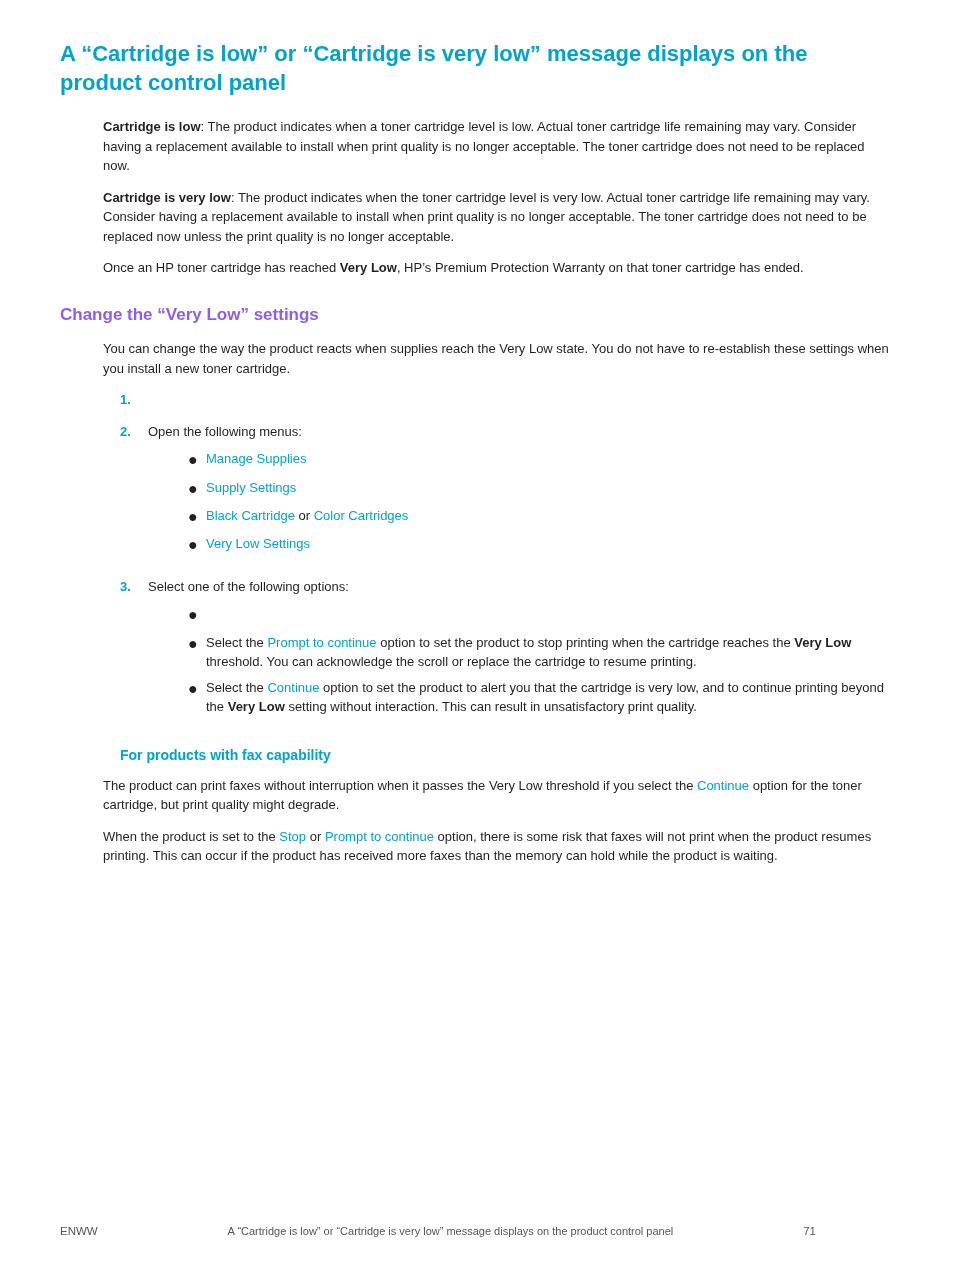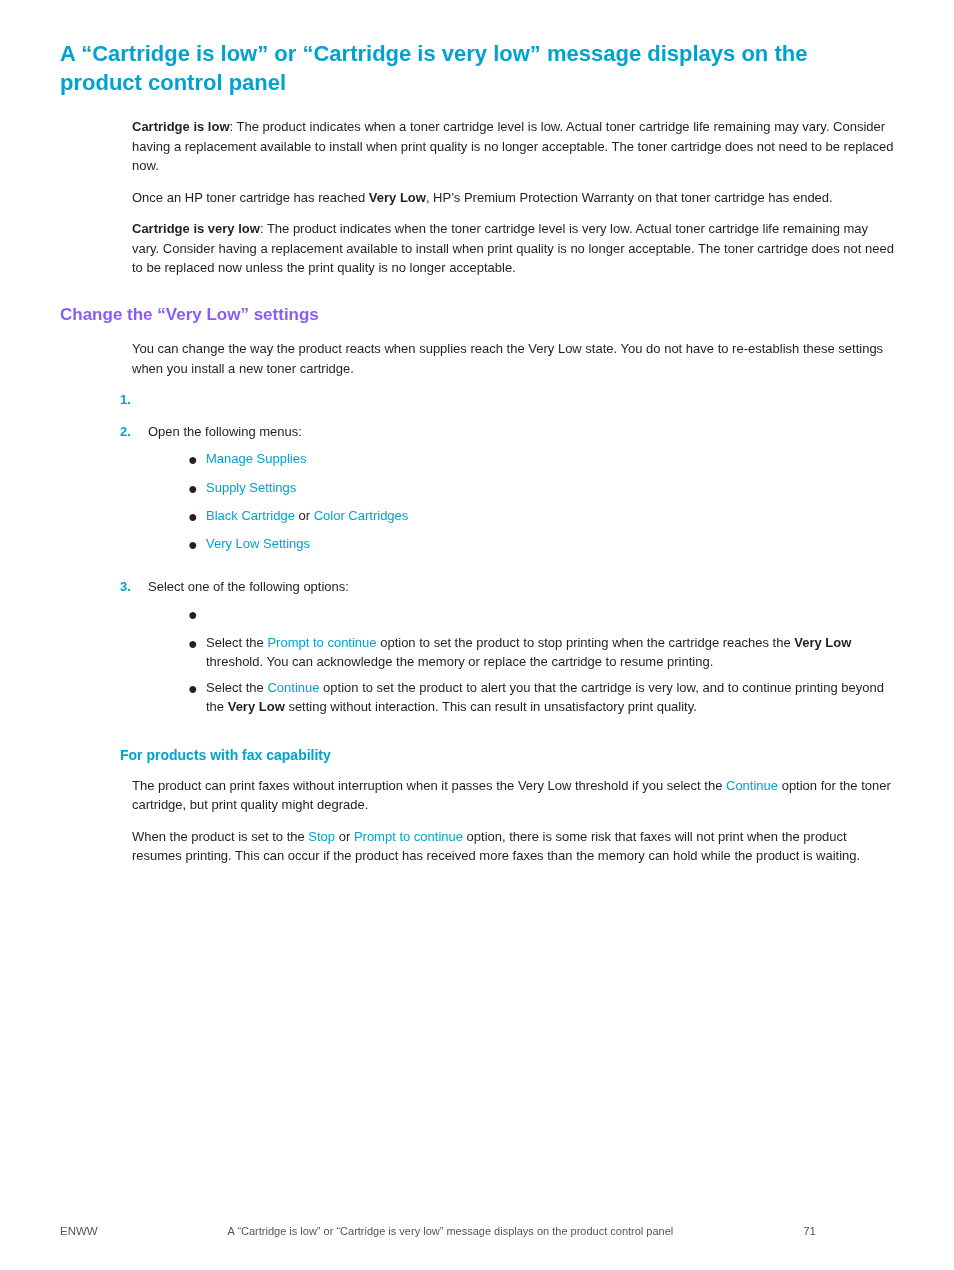--- a/index.html
+++ b/index.html
@@ -14,21 +14,21 @@
       line-height: 1.5;
     }
     .main-title {
       font-size: 22px;
       font-weight: bold;
       color: #00a3cf;
       line-height: 1.3;
       margin-bottom: 20px;
     }
     .content-block {
-      margin-left: 72px;
+      margin-left: 43px;
       margin-bottom: 12px;
     }
     .para {
       margin-bottom: 12px;
     }
     .bold { font-weight: bold; }
     .link { color: #00a3cf; text-decoration: none; }
     .section-title {
       font-size: 17px;
       font-weight: bold;
@@ -105,24 +105,24 @@
 </head>
 <body>
 
 <h1 class="main-title">A “Cartridge is low” or “Cartridge is very low” message displays on the product control panel</h1>
 
 <div class="content-block">
   <p class="para">
     <span class="bold">Cartridge is low</span><span>: The product indicates when a toner cartridge level is low. Actual toner cartridge life remaining may vary. Consider having a replacement available to install when print quality is no longer acceptable. The toner cartridge does not need to be replaced now.</span>
   </p>
   <p class="para">
+    <span class="bold">Cartridge is very low</span><span>: The product indicates when the toner cartridge level is very low. Actual toner cartridge life remaining may vary. Consider having a replacement available to install when print quality is no longer acceptable. The toner cartridge does not need to be replaced now unless the print quality is no longer acceptable.</span>
+  </p>
+  <p class="para">
     <span>Once an HP toner cartridge has reached </span><span class="bold">Very Low</span><span>, HP’s Premium Protection Warranty on that toner cartridge has ended.</span>
-  </p>
-  <p class="para">
-    <span class="bold">Cartridge is very low</span><span>: The product indicates when the toner cartridge level is very low. Actual toner cartridge life remaining may vary. Consider having a replacement available to install when print quality is no longer acceptable. The toner cartridge does not need to be replaced now unless the print quality is no longer acceptable.</span>
   </p>
 </div>
 
 <h2 class="section-title">Change the “Very Low” settings</h2>
 
 <div class="content-block">
   <p class="para">You can change the way the product reacts when supplies reach the Very Low state. You do not have to re-establish these settings when you install a new toner cartridge.</p>
 </div>
 
 <ol class="numbered-list">
@@ -162,21 +162,21 @@
     <span class="num">3.</span>
     <span>
       <span>Select one of the following options:</span>
       <ul class="bullet-list">
         <li>
           <span class="dot">●</span>
         </li>
         <li>
           <span class="dot">●</span>
           <span class="text">
-            <span>Select the </span><a class="link" href="#">Prompt to continue</a><span> option to set the product to stop printing when the cartridge reaches the </span><span class="bold">Very Low</span><span> threshold. You can acknowledge the memory or replace the cartridge to resume printing.</span>
+            <span>Select the </span><a class="link" href="#">Prompt to continue</a><span> option to set the product to stop printing when the cartridge reaches the </span><span class="bold">Very Low</span><span> threshold. You can acknowledge the scroll or replace the cartridge to resume printing.</span>
           </span>
         </li>
         <li>
           <span class="dot">●</span>
           <span class="text">
             <span>Select the </span><a class="link" href="#">Continue</a><span> option to set the product to alert you that the cartridge is very low, and to continue printing beyond the </span><span class="bold">Very Low</span><span> setting without interaction. This can result in unsatisfactory print quality.</span>
           </span>
         </li>
       </ul>
     </span>

